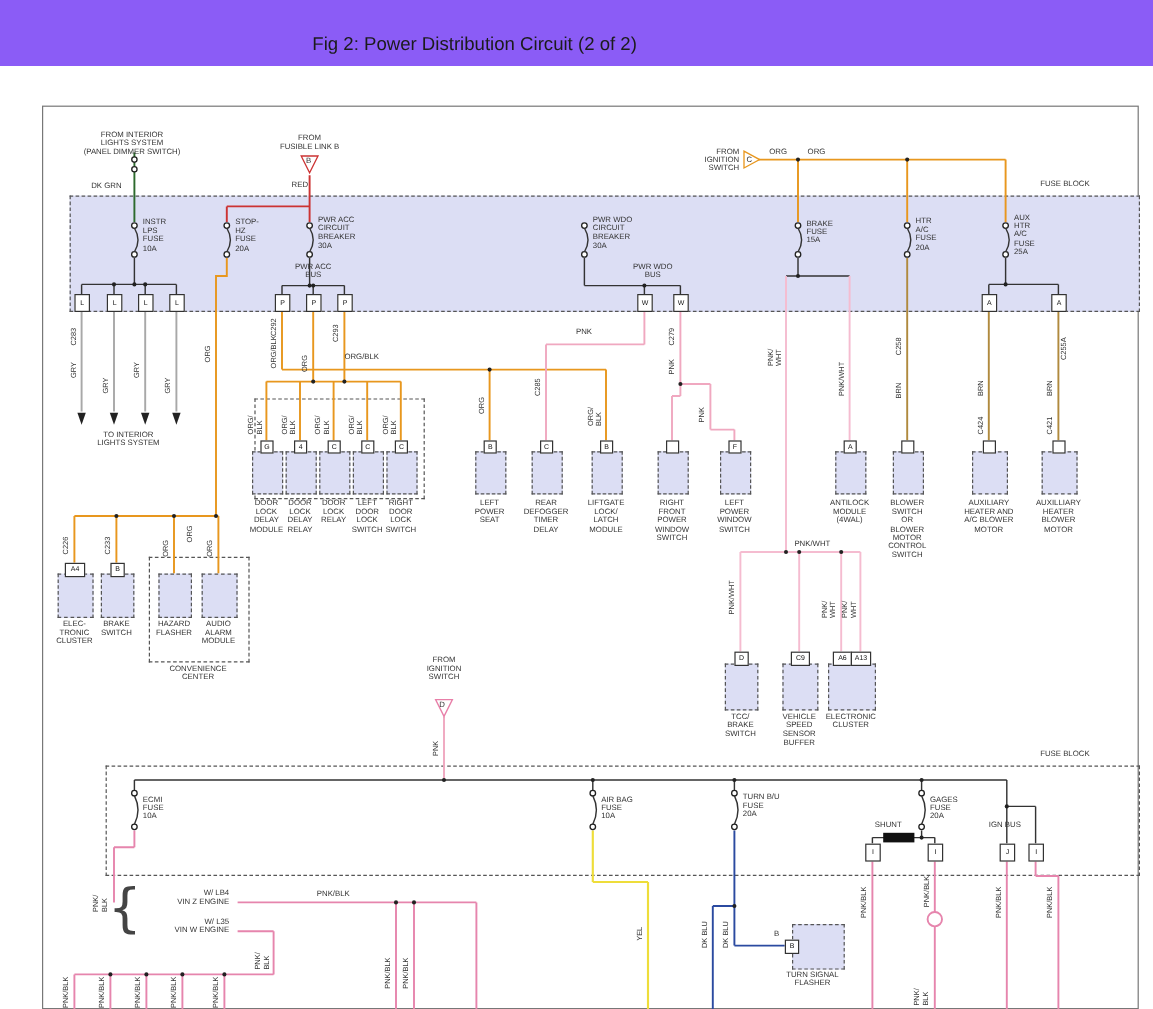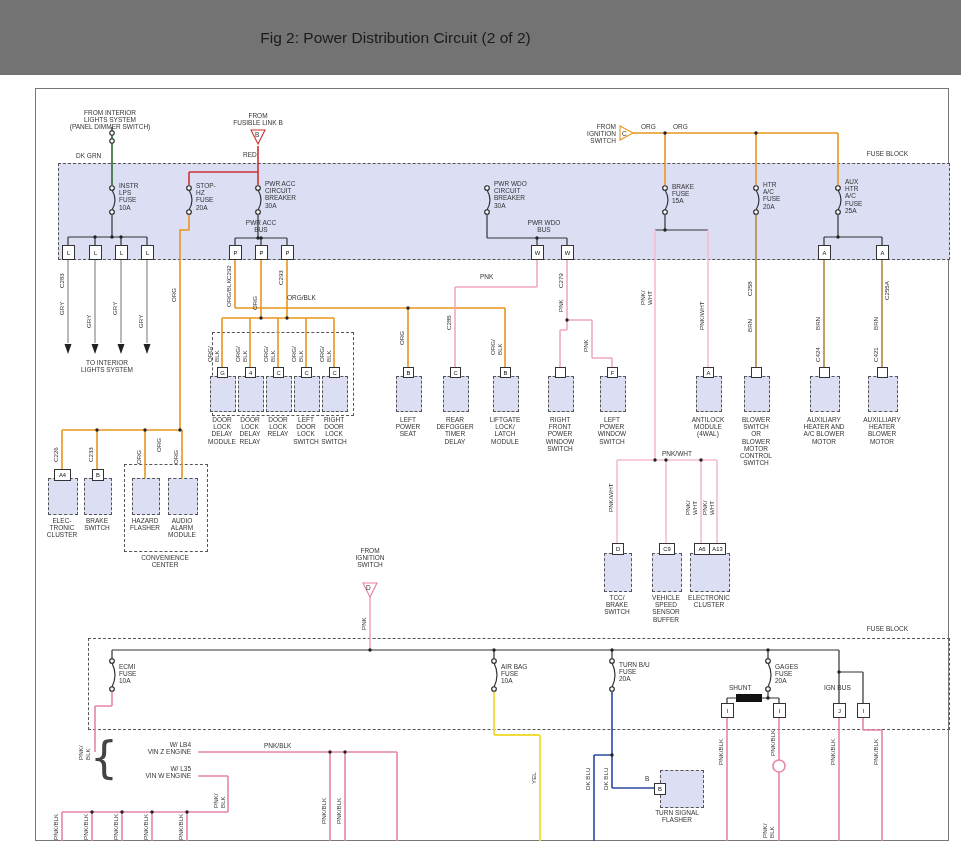--- a/index.html
+++ b/index.html
@@ -1,18 +1,18 @@
 <!DOCTYPE html>
 <html><head>
 <meta charset="utf-8">
 <style>
   html,body{margin:0;padding:0;background:#fff}
   body{width:961px;height:841px;position:relative;overflow:hidden;
        font-family:"Liberation Sans",sans-serif;color:#222}
-  .header{position:absolute;left:0;top:0;width:961px;height:75px;background:#737373}
+  .header{position:absolute;left:0;top:0;width:961px;height:55px;background:#8b5cf6}
   .title{position:absolute;left:0;right:170px;top:0;height:75px;display:flex;
          align-items:center;justify-content:center;font-size:15.5px;color:#1b1b1b}
   .frame{position:absolute;left:35px;top:88px;width:912px;height:751px;border:1px solid #777;background:#fff;z-index:0}
   .fb{position:absolute;border:1px dashed #555;z-index:0}
   .fb1{background:#dcdef4}
   .grp{position:absolute;border:1px dashed #555;z-index:1;background:transparent}
   svg.wires{position:absolute;left:0;top:0;z-index:2}
   .blk{position:absolute;border:1px dashed #555;background:#dcdef4;z-index:3}
   .pin{position:absolute;border:1px solid #333;background:#fff;z-index:4;
        font-size:5.8px;display:flex;align-items:center;justify-content:center;color:#111}

